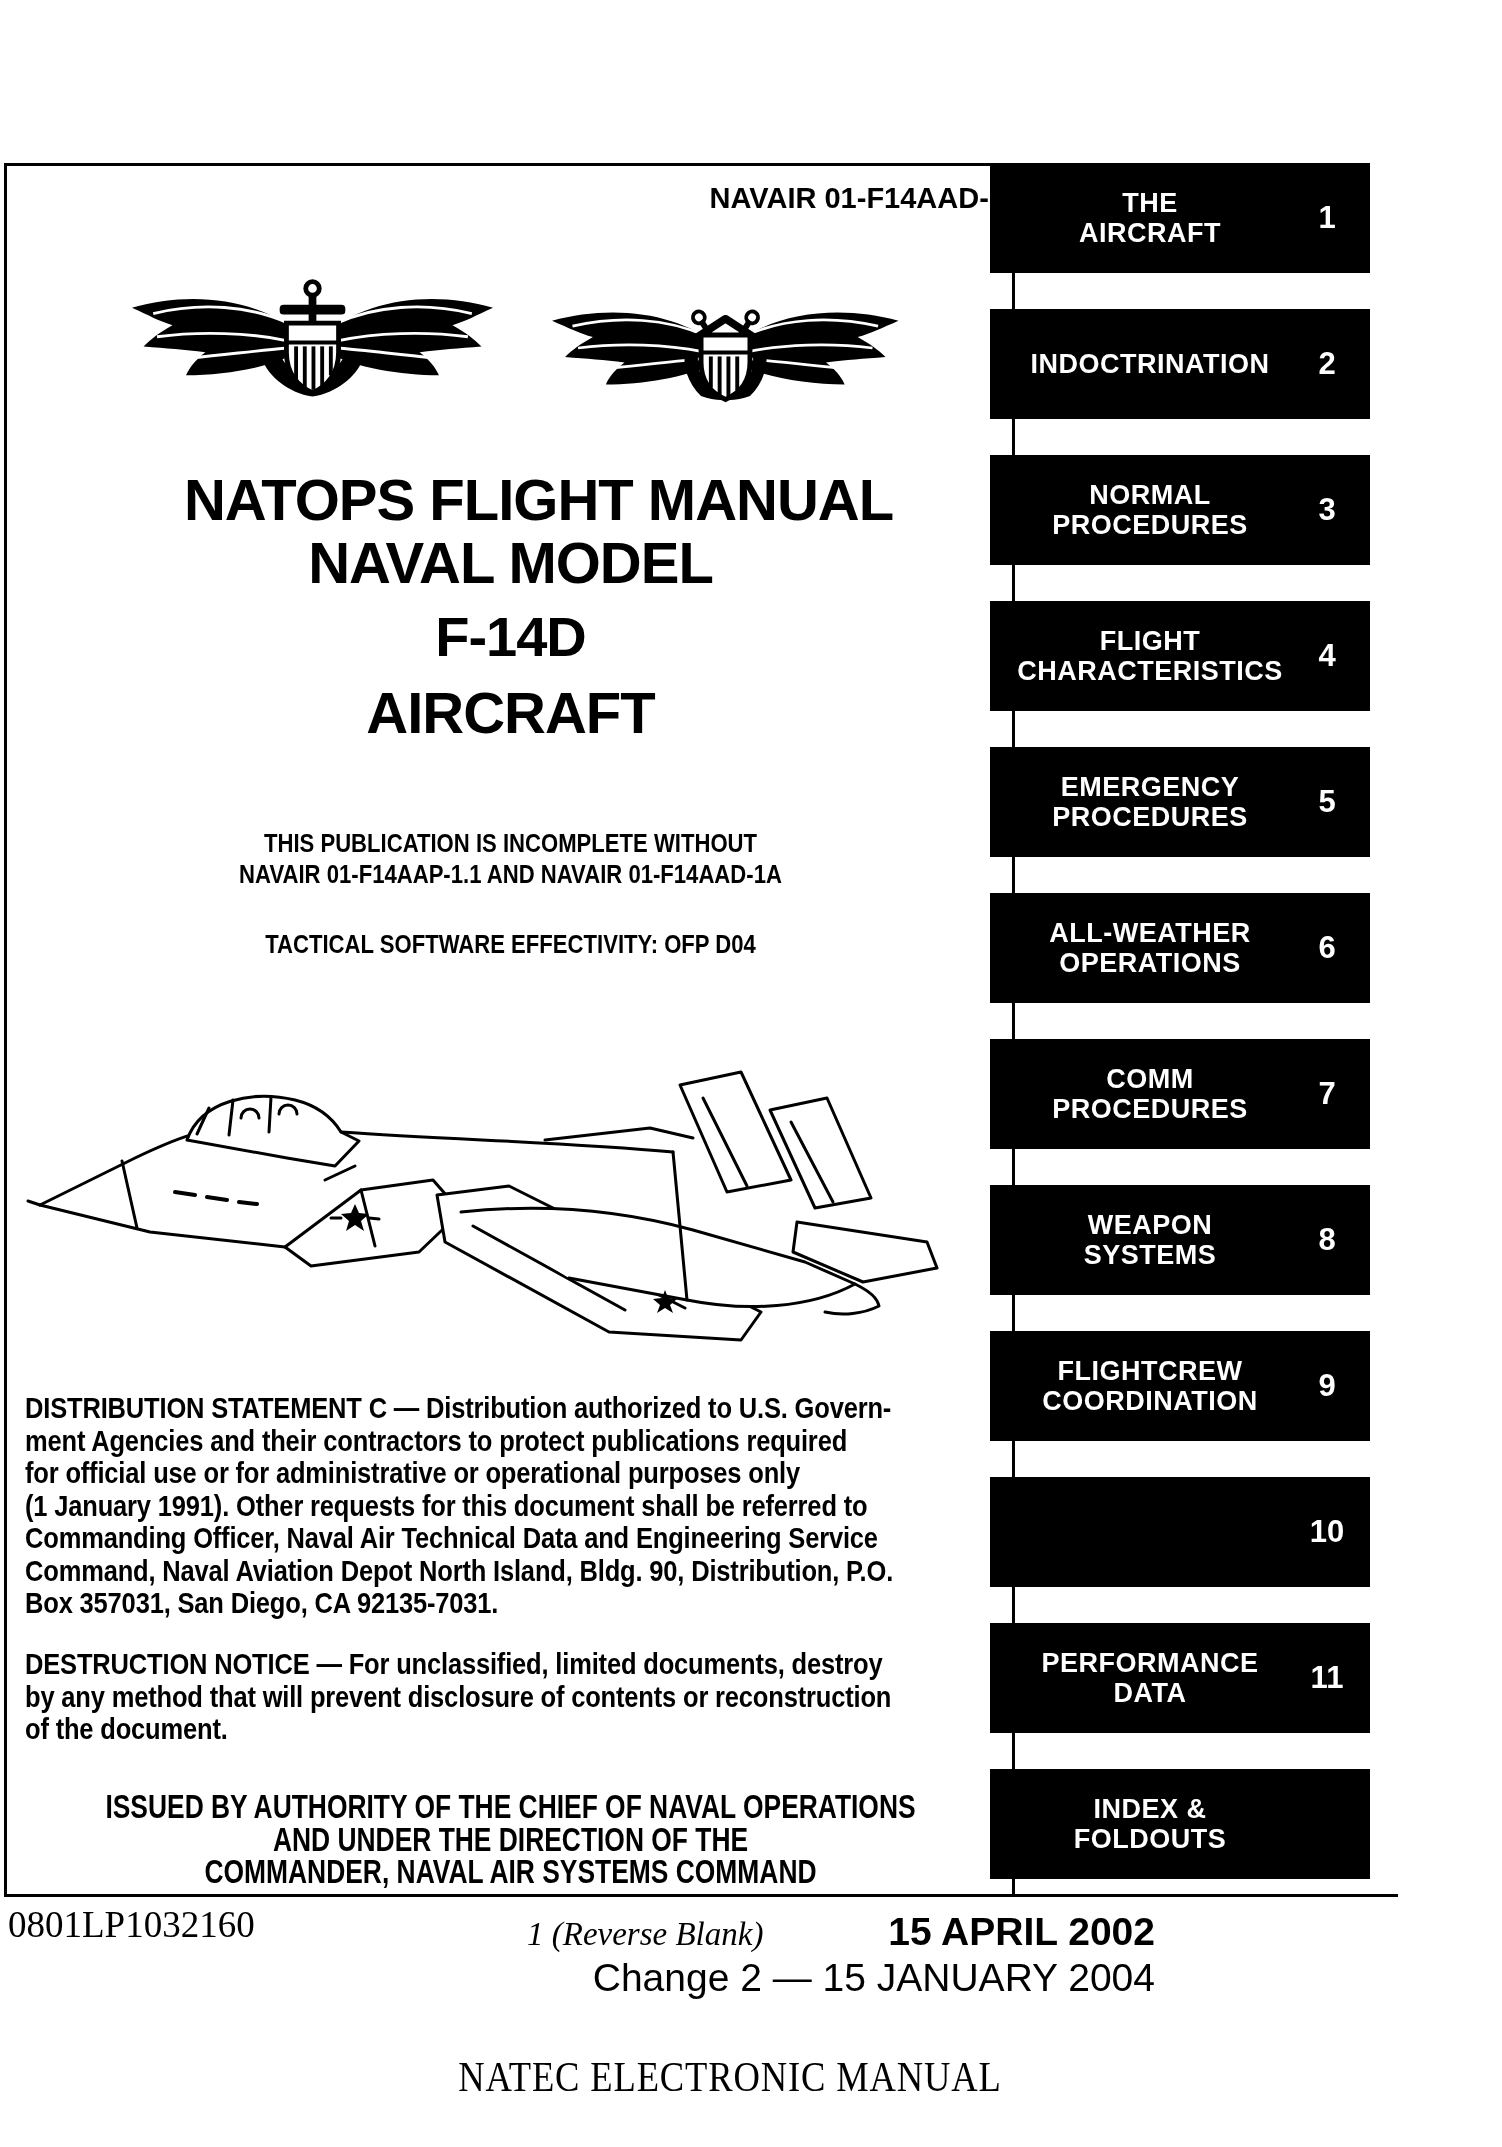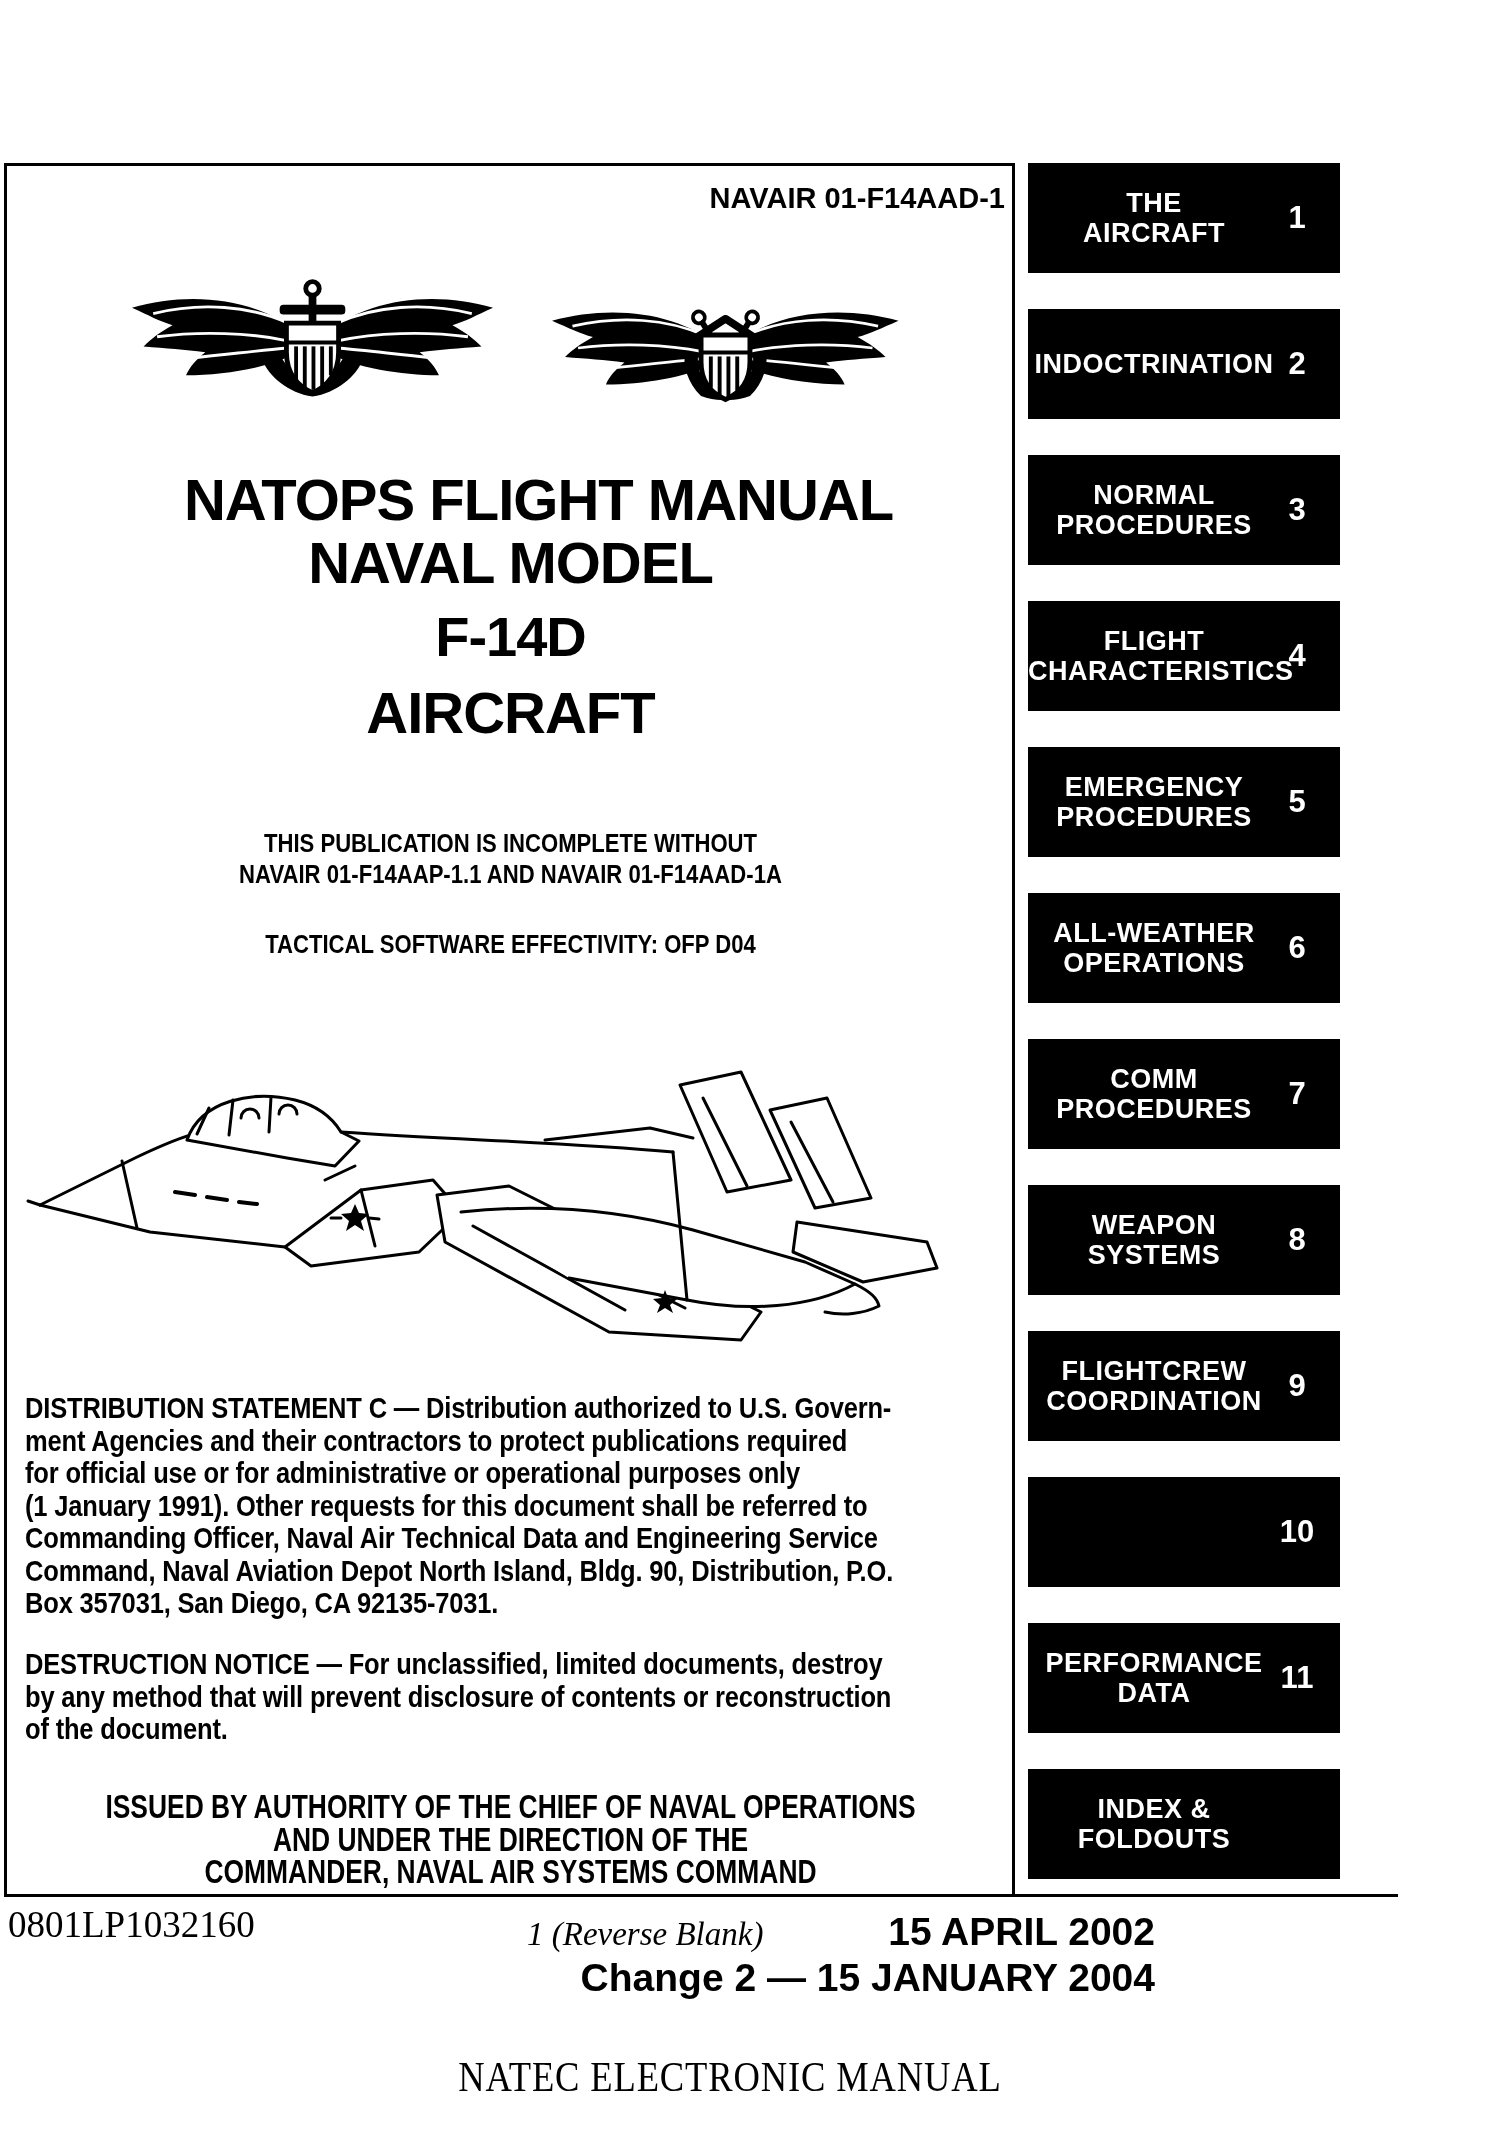--- a/index.html
+++ b/index.html
@@ -40,36 +40,36 @@
   }
   .dist{top:1392px;}
   .destr{top:1648px;}
   .issued{
     left:4px;top:1791px;width:1013px;text-align:center;
     font-size:33px;font-weight:bold;line-height:32.6px;white-space:pre-line;
     transform:scaleX(0.80);transform-origin:50% 0;
   }
   
   .tab{
-    left:1028px;width:312px;height:110px;background:#000;color:#fff;
+    left:990px;width:380px;height:110px;background:#000;color:#fff;
     display:flex;align-items:center;justify-content:center;
   }
   .tab-label{
     position:absolute;left:0;right:60px;text-align:center;
     font-size:27px;font-weight:bold;line-height:30px;white-space:pre-line;letter-spacing:0.5px;
   }
   .tab-number{
     position:absolute;right:20px;top:50%;transform:translateY(-50%);
     font-size:31px;font-weight:bold;width:46px;text-align:center;
   }
   
   .stock-number{left:8px;top:1903px;font-family:"Liberation Serif",serif;font-size:37px;}
   .reverse-blank{left:527px;top:1916px;font-family:"Liberation Serif",serif;font-style:italic;font-size:33px;}
   .date-line{right:347px;top:1910px;font-size:39px;font-weight:bold;white-space:nowrap;}
-  .change-line{right:347px;top:1956px;font-size:39px;font-weight:bold;white-space:nowrap;}
+  .change-line{right:347px;top:1956px;font-size:39px;font-weight:normal;white-space:nowrap;}
   .natec{
     left:230px;top:2052px;width:1000px;text-align:center;
     font-family:"Liberation Serif",serif;font-size:43px;letter-spacing:1px;
     transform:scaleX(0.85);transform-origin:50% 0;white-space:nowrap;
   }
   svg{display:block;}
 </style>
 </head>
 <body>
 

